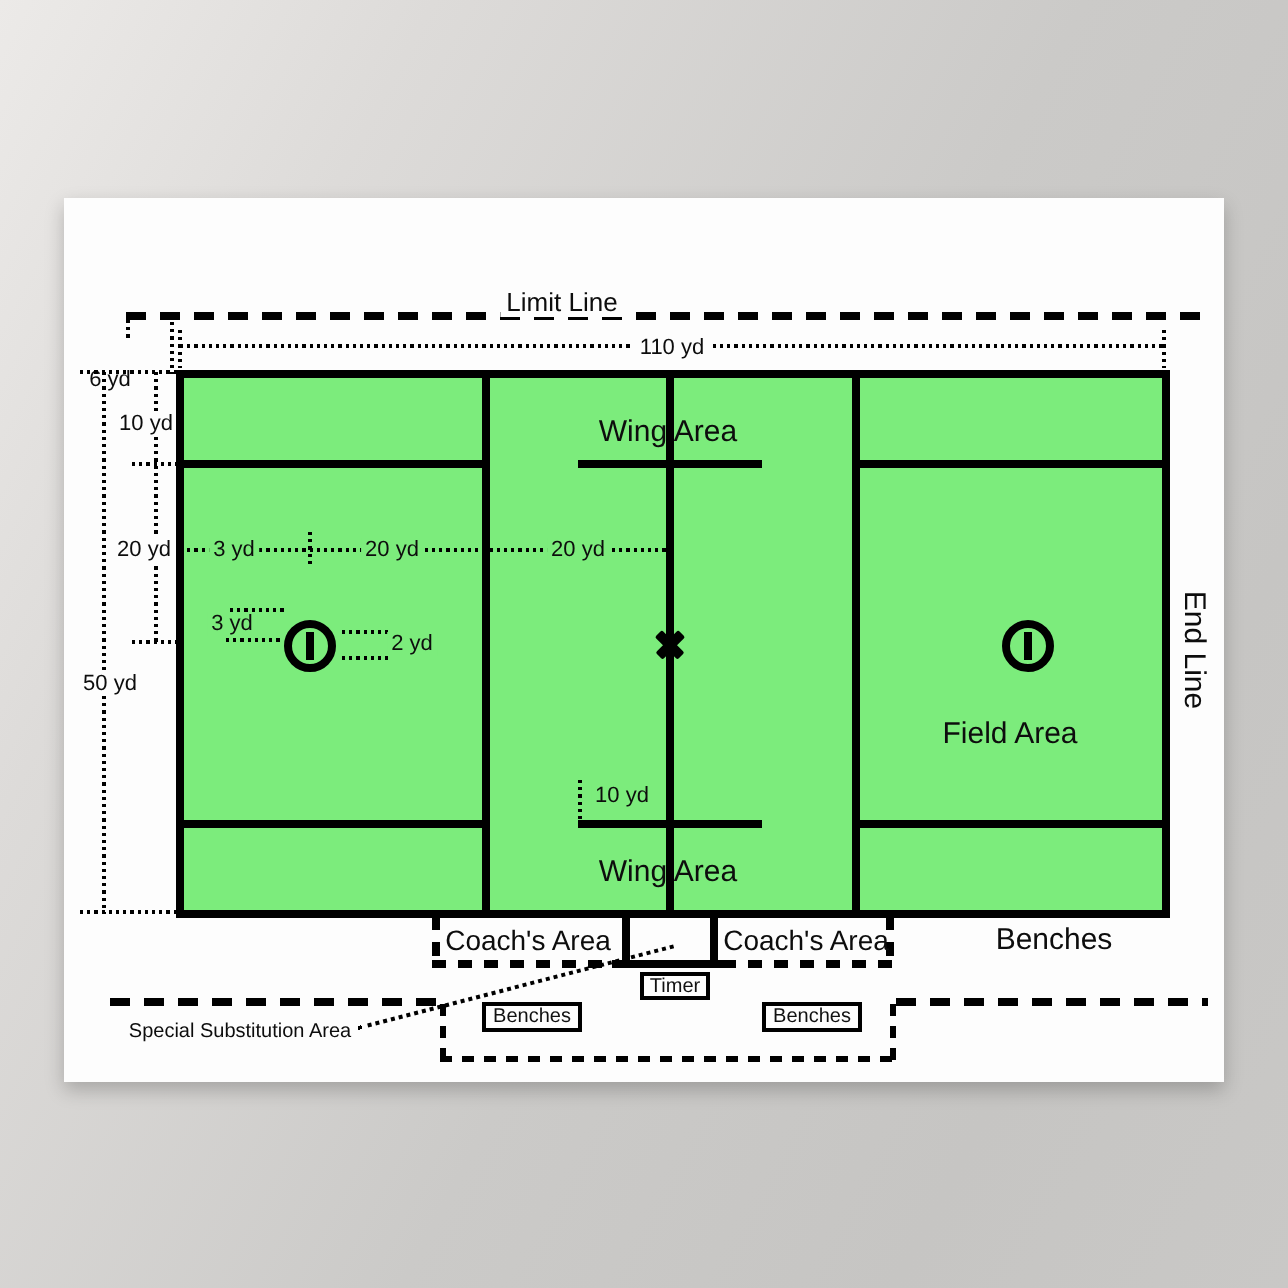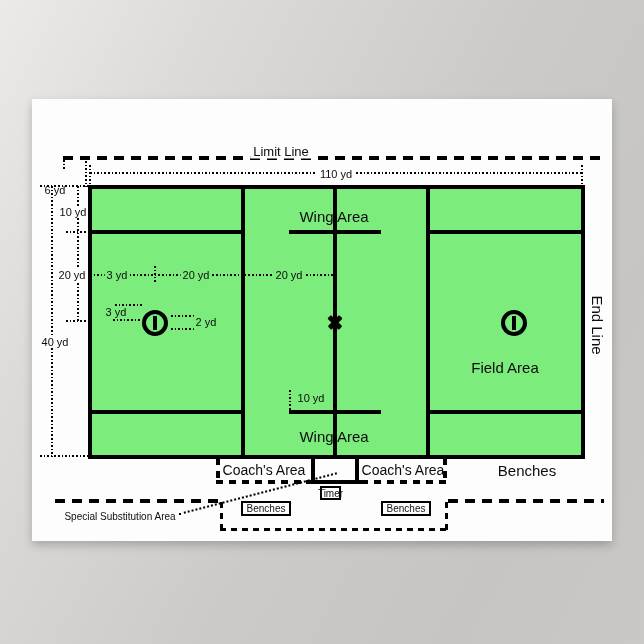--- a/index.html
+++ b/index.html
@@ -52,21 +52,21 @@
   <div class="vdot" style="left:63px;top:160px;height:11px;"></div>
   <div class="vdot" style="left:85px;top:161px;height:26px;"></div>
   <div class="lbl s11 on-white" style="left:55px;top:174px;margin-top:16px;">6 yd</div>
   <div class="hdot" style="left:90px;top:172px;width:493px;"></div>
   <div class="vdot" style="left:89px;top:165px;height:19px;"></div>
   <div class="vdot" style="left:581px;top:165px;height:19px;"></div>
   <div class="lbl s11 on-white" style="left:336px;top:174px;">110 yd</div>
 
   <div class="hdot" style="left:40px;top:185px;width:49px;"></div>
   <div class="vdot" style="left:51px;top:186px;height:271px;"></div>
-  <div class="lbl s11 on-white" style="left:55px;top:342px;">40 yd</div>
+  <div class="lbl s11 on-white" style="left:55px;top:342px;">50 yd</div>
   <div class="vdot" style="left:77px;top:186px;height:136px;"></div>
   <div class="lbl s11 on-white" style="left:73px;top:212px;">10 yd</div>
   <div class="lbl s11 on-white" style="left:72px;top:275px;">20 yd</div>
   <div class="hdot" style="left:66px;top:231px;width:23px;"></div>
   <div class="hdot" style="left:66px;top:320px;width:23px;"></div>
   <div class="hdot" style="left:40px;top:455px;width:49px;"></div>
 
   <div class="field"></div>
   <div class="line" style="left:241px;top:185px;width:4px;height:274px;"></div>
   <div class="line" style="left:333px;top:185px;width:4px;height:274px;"></div>
@@ -113,21 +113,21 @@
   <div class="vdashC" style="left:216px;top:458px;height:26px;"></div>
   <div class="vdashC" style="left:443px;top:458px;height:26px;"></div>
   <div class="hdashC" style="left:216px;top:480px;width:92px;"></div>
   <div class="hdashC" style="left:361px;top:480px;width:86px;"></div>
   <div class="line" style="left:311px;top:455px;width:4px;height:29px;"></div>
   <div class="line" style="left:355px;top:455px;width:4px;height:29px;"></div>
   <div class="line" style="left:306px;top:480px;width:58px;height:4px;"></div>
   <div class="lbl s14" style="left:264px;top:470px;">Coach's Area</div>
   <div class="lbl s14" style="left:403px;top:470px;">Coach's Area</div>
 
-  <div class="box s10" style="left:320px;top:486px;width:21px;height:14px;">
+  <div class="box s10" style="left:320px;top:486px;width:35px;height:14px;">
     <span>Timer</span>
   </div>
   <div class="box s10" style="left:241px;top:501px;width:50px;height:15px;">
     <span>Benches</span>
   </div>
   <div class="box s10" style="left:381px;top:501px;width:50px;height:15px;">
     <span>Benches</span>
   </div>
 
   <div class="vdashB" style="left:220px;top:502px;height:29px;"></div>

